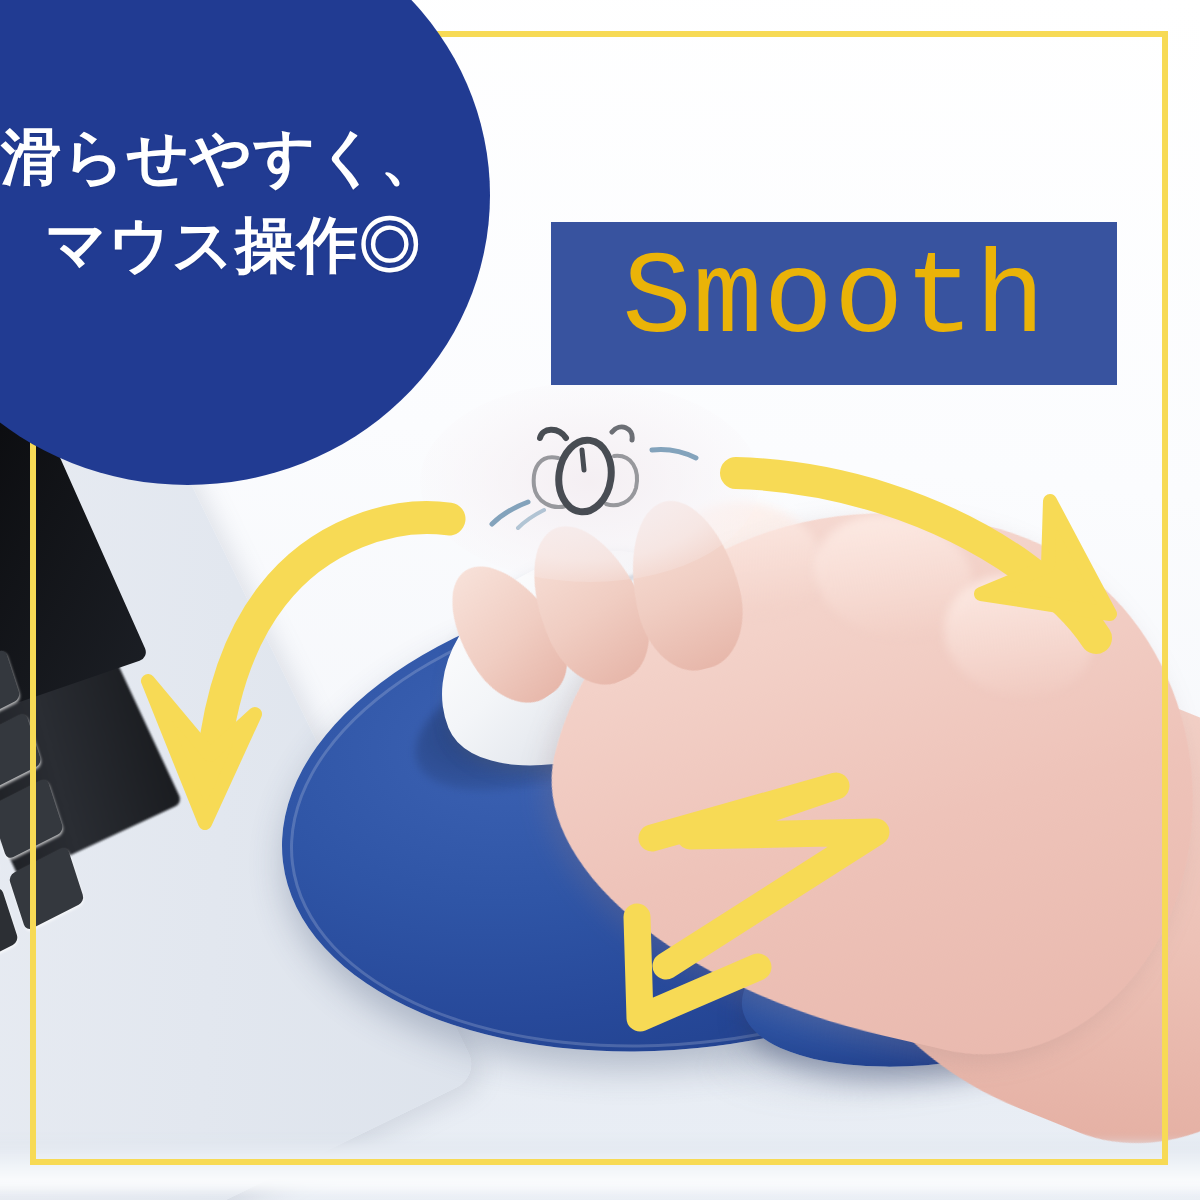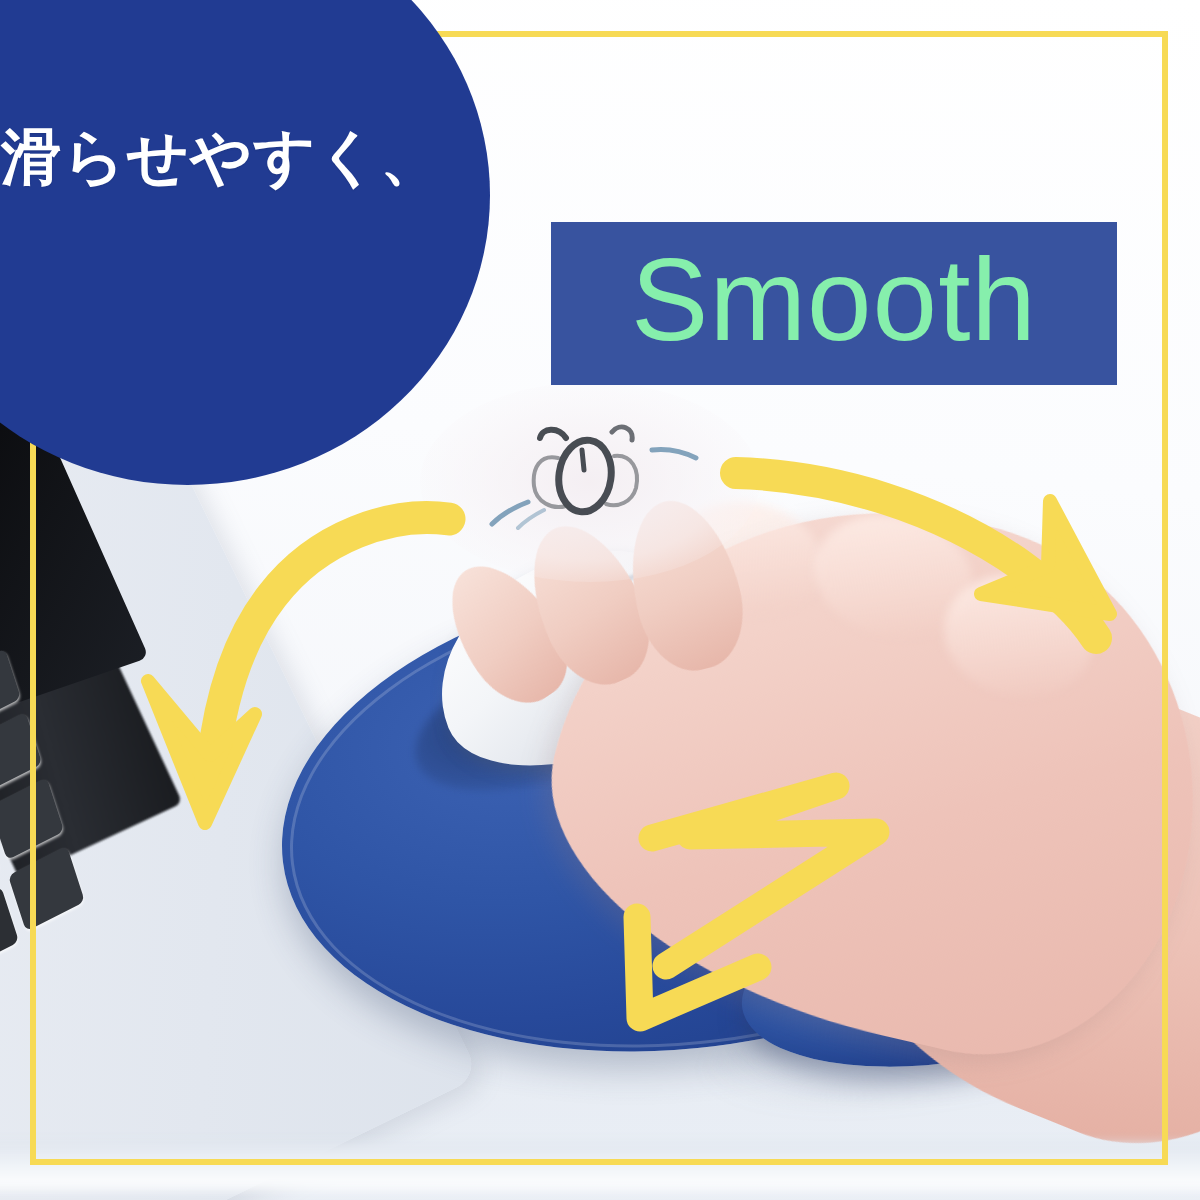--- a/index.html
+++ b/index.html
@@ -268,23 +268,23 @@
     left: 551px;
     top: 222px;
     width: 566px;
     height: 163px;
     background: #38539f;
     display: flex;
     align-items: center;
     justify-content: center;
   }
   .smooth-text {
-    font-family: Liberation Sans, sans-serif;
+    font-family: Liberation Mono, monospace;
     font-size: 116px;
-    color: #86efac;
+    color: #eab308;
     line-height: 1;
     letter-spacing: 1px;
     transform: translateY(-4px);
   }
 
   
   .doodle {
     position: absolute;
     left: 470px;
     top: 398px;
@@ -406,15 +406,16 @@
 
   <div class="frame"></div>
 
   <div class="smooth-banner">
     <span class="smooth-text">Smooth</span>
   </div>
 
   <div class="badge-circle"></div>
   <div class="badge-text">
     <span class="badge-line1">滑らせやすく、</span>
+    <span class="badge-line2">マウス操作◎</span>
   </div>
 
 </div>
 
 </body></html>

